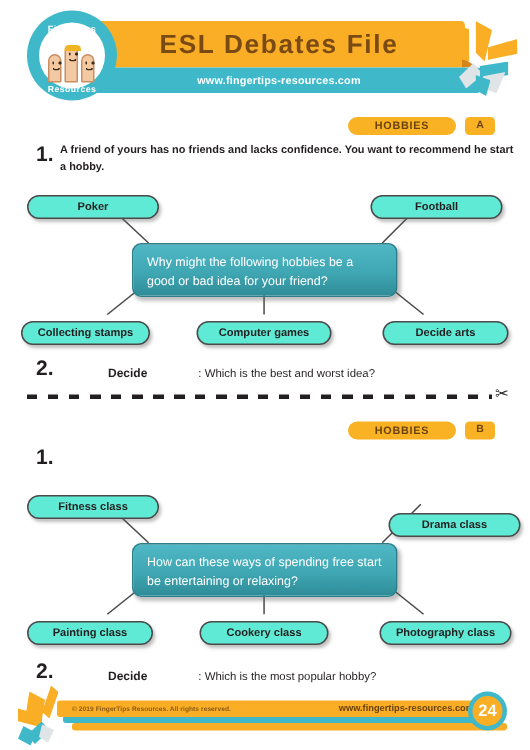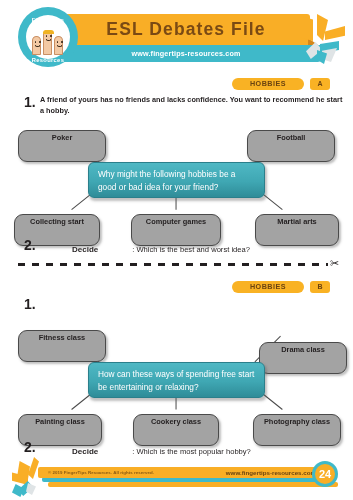--- a/index.html
+++ b/index.html
@@ -246,22 +246,22 @@
 
   .map svg.lines {
     position: absolute;
     left: 0; top: 0;
     width: 353px; height: 110px;
     overflow: visible;
   }
 
   .pill {
     position: absolute;
-    height: 32px;
-    background: #a3a3a3;
+    height: 16px;
+    background: #5eead4;
     border: 1.3px solid #4a4a4a;
     border-radius: 9px;
     color: #231f20;
     font-size: 7.4px;
     font-weight: bold;
     text-align: center;
     line-height: 14px;
     box-shadow: 1.5px 2px 2.2px rgba(90,90,90,0.38);
     white-space: nowrap;
     overflow: hidden;
@@ -446,23 +446,23 @@
       <line x1="92" y1="76" x2="62" y2="100" stroke="#4a4a4a" stroke-width="1.1"></line>
       <line x1="176" y1="76" x2="176" y2="100" stroke="#4a4a4a" stroke-width="1.1"></line>
       <line x1="262" y1="76" x2="292" y2="100" stroke="#4a4a4a" stroke-width="1.1"></line>
     </svg>
 
     <div class="pill" style="left:18px; top:12px; width:88px;">Poker</div>
     <div class="pill" style="left:247px; top:12px; width:88px;">Football</div>
 
     <div class="center-box" style="left:88px; top:44px; width:177px;">Why might the following hobbies be a good or bad idea for your friend?</div>
 
-    <div class="pill" style="left:14px;  top:96px; width:86px;">Collecting start</div>
+    <div class="pill" style="left:14px;  top:96px; width:86px;">Collecting stamps</div>
     <div class="pill" style="left:131px; top:96px; width:90px;">Computer games</div>
-    <div class="pill" style="left:255px; top:96px; width:84px;">Martial arts</div>
+    <div class="pill" style="left:255px; top:96px; width:84px;">Decide arts</div>
   </div>
 
   <div class="decide-row" style="left:24px; top:238px;">
     <div class="decide-num">2.</div>
     <div>
       <span class="decide-label">Decide</span><span class="decide-q">: Which is the best and worst idea?</span>
     </div>
   </div>
 
   <div class="cutline"></div>

